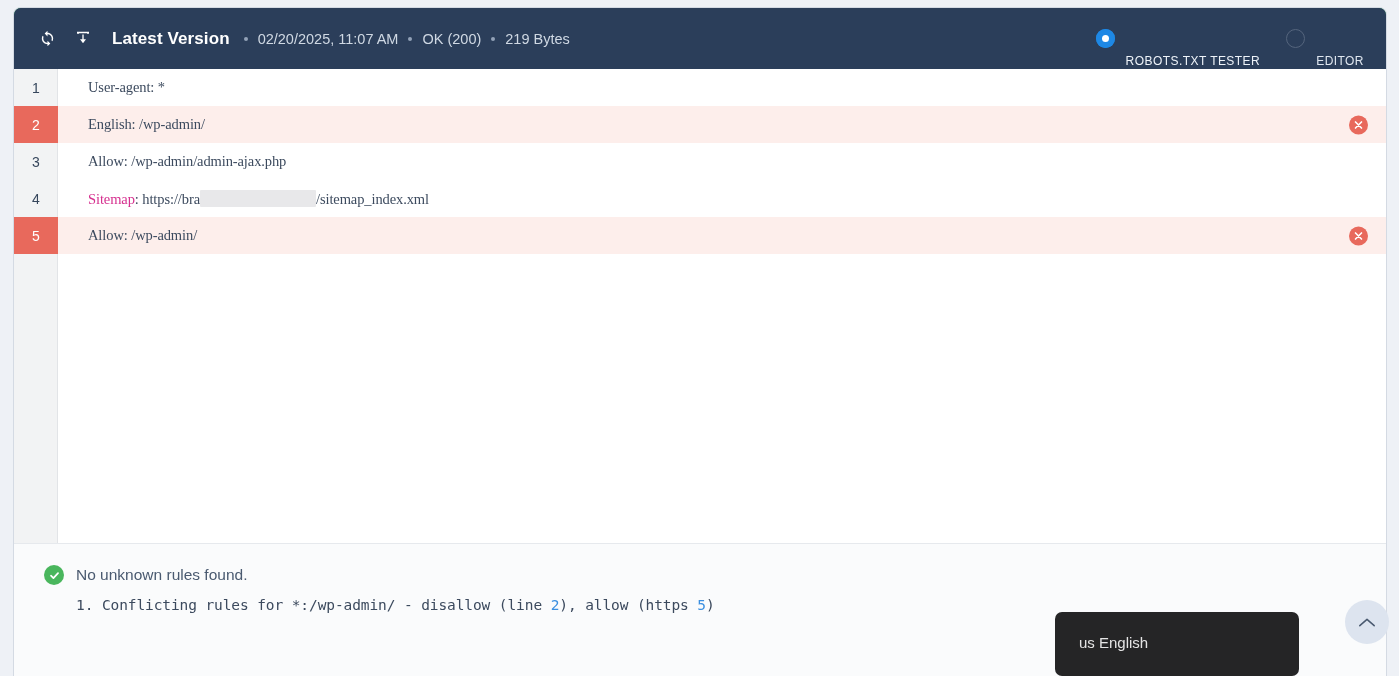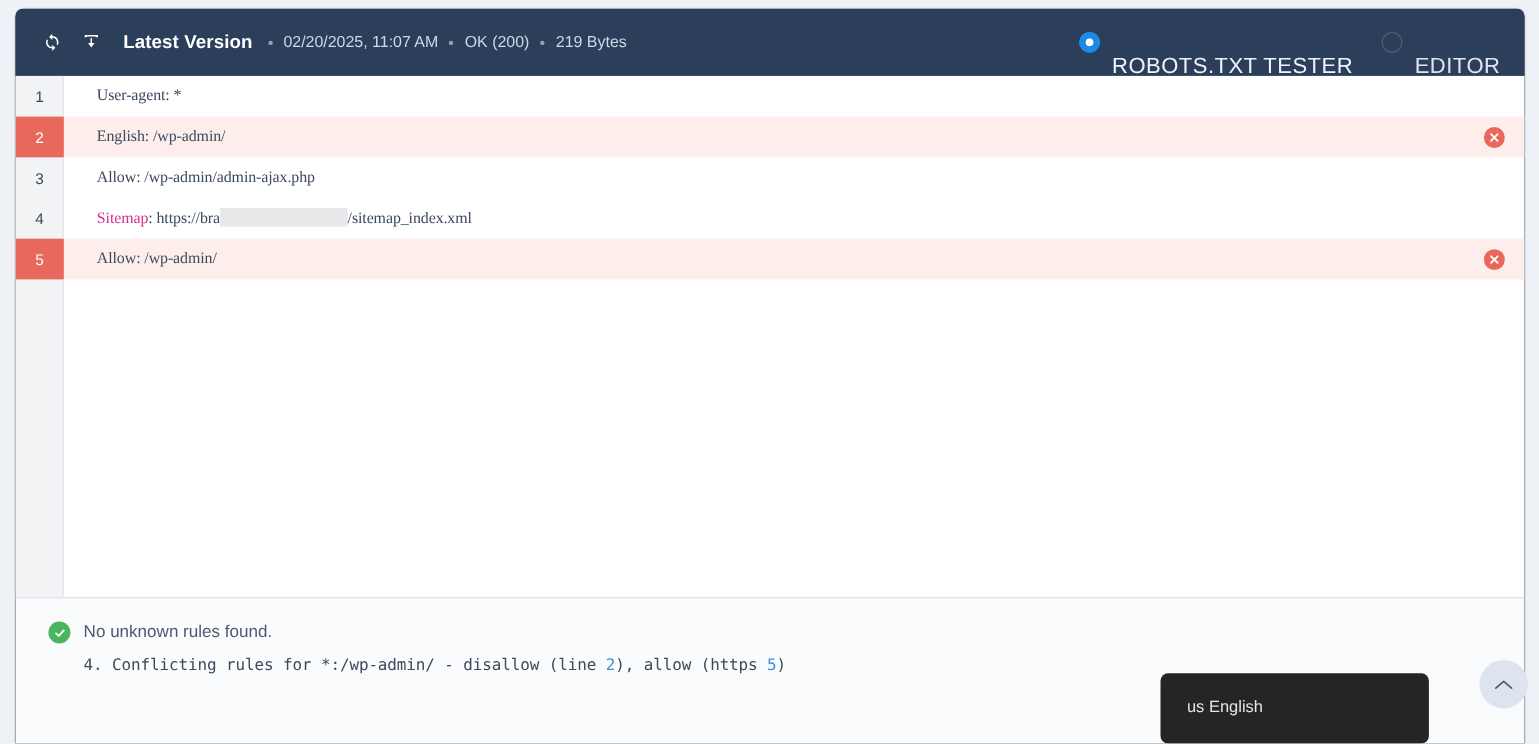--- a/index.html
+++ b/index.html
@@ -19,21 +19,21 @@
     background: #eef1f6;
   }
 
   
   .card {
     position: absolute;
     left: 14px;
     top: 8px;
     width: 1372px;
     height: 668px;
-    background: #404040;
+    background: #15803d;
     border-radius: 7px 7px 0 0;
     box-shadow: 0 0 0 1px rgba(180,190,205,0.45);
     overflow: hidden;
   }
 
   
   .topbar {
     position: relative;
     height: 61px;
     background: #2b3e5a;
@@ -120,21 +120,21 @@
     width: 7px; height: 7px;
     margin: -3.5px 0 0 -3.5px;
     border-radius: 50%;
     background: #ffffff;
   }
   .radio.off {
     background: transparent;
     border: 1.6px solid #55657d;
   }
   .mode-label {
-    font-size: 20px;
+    font-size: 12px;
     letter-spacing: .45px;
     color: #dfe6ef;
     margin-top: 44px;
   }
   .mode-opt.active .mode-label { color: #eef3f9; }
 
   
   .editor {
     position: relative;
     height: 474px;
@@ -381,21 +381,21 @@
       <div class="res-row">
         <span class="badge-ico ok">
           <svg width="11" height="11" viewBox="0 0 14 14" fill="none" stroke="#ffffff" stroke-width="2.2" stroke-linecap="round" stroke-linejoin="round">
             <path d="M2.5 7.3 L5.6 10.3 L11.5 4"></path>
           </svg>
         </span>
         <span class="res-text">No unknown rules found.</span>
       </div>
 
 
-      <div class="detail"><span>4. Conflicting rules for *:/wp-admin/ - disallow (line </span><span class="lnk">2</span><span>), allow (https </span><span class="lnk">5</span><span>)</span></div>
+      <div class="detail"><span>1. Conflicting rules for *:/wp-admin/ - disallow (line </span><span class="lnk">2</span><span>), allow (https </span><span class="lnk">5</span><span>)</span></div>
 
     </div>
   </div>
 
   <div class="tooltip">
     <span>us English</span>
   </div>
 
   <div class="to-top">
     <svg width="18" height="11" viewBox="0 0 20 12" fill="none" stroke="currentColor" stroke-width="1.7" stroke-linecap="round" stroke-linejoin="round">

